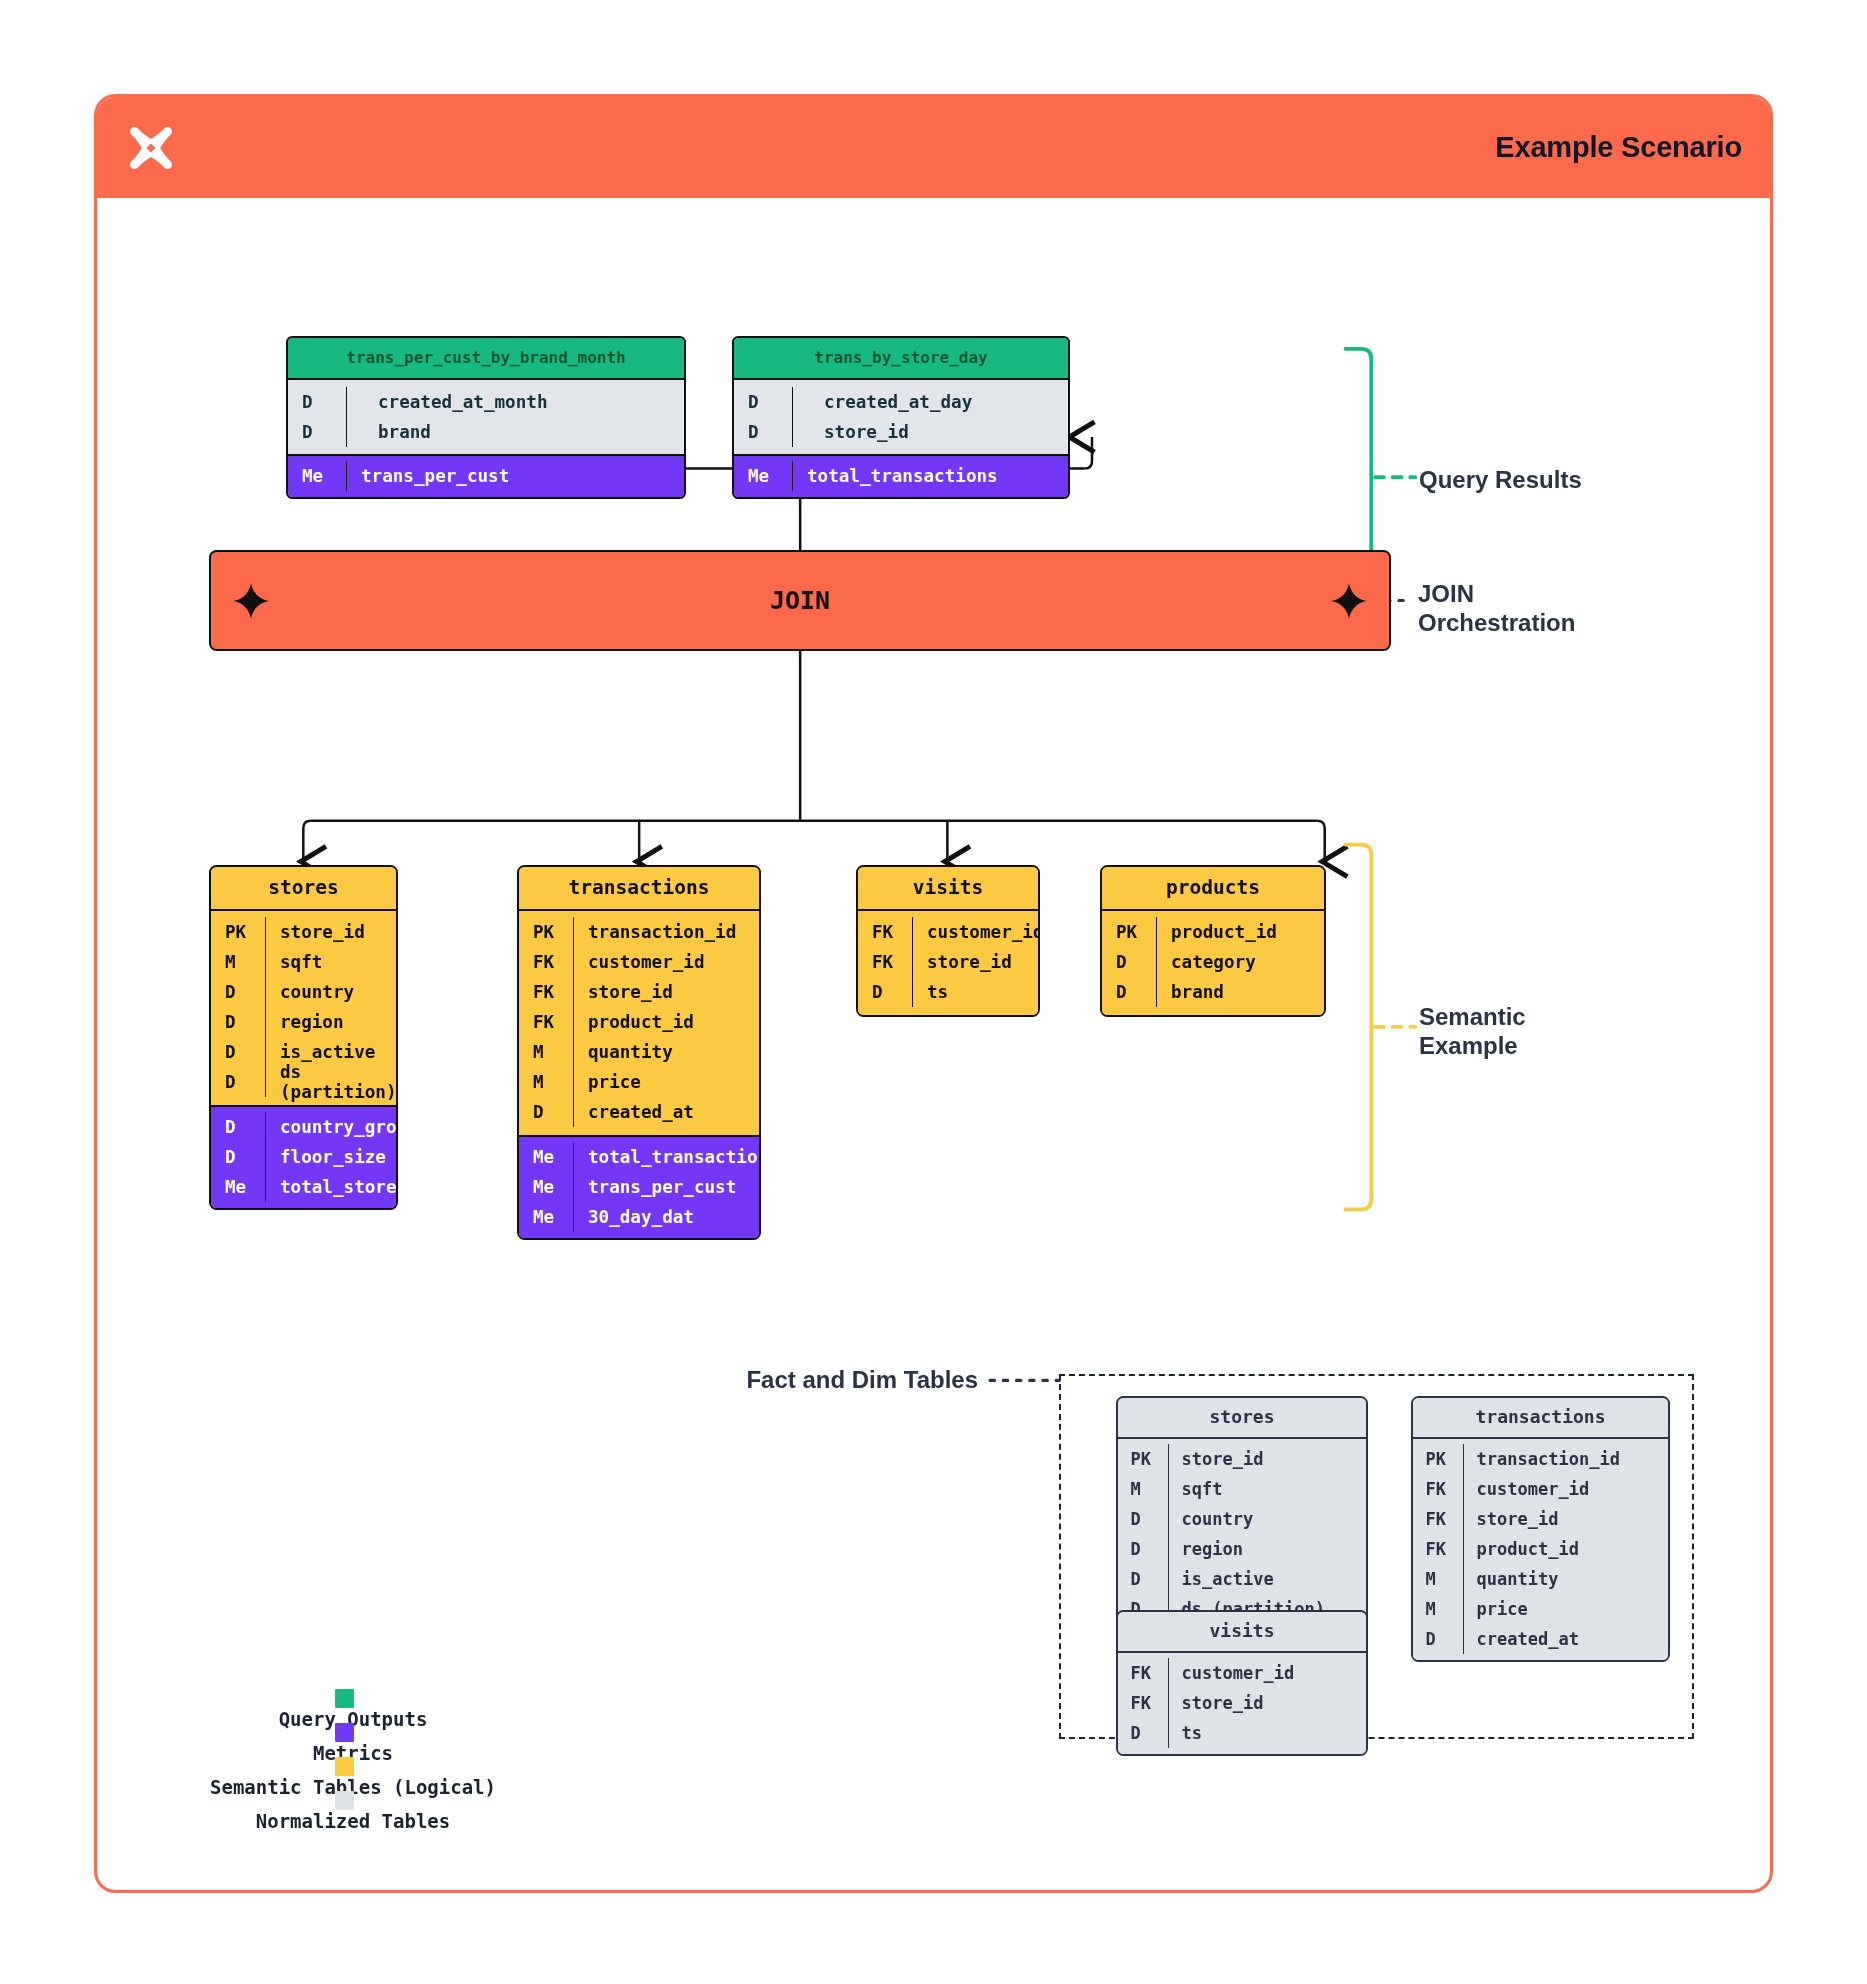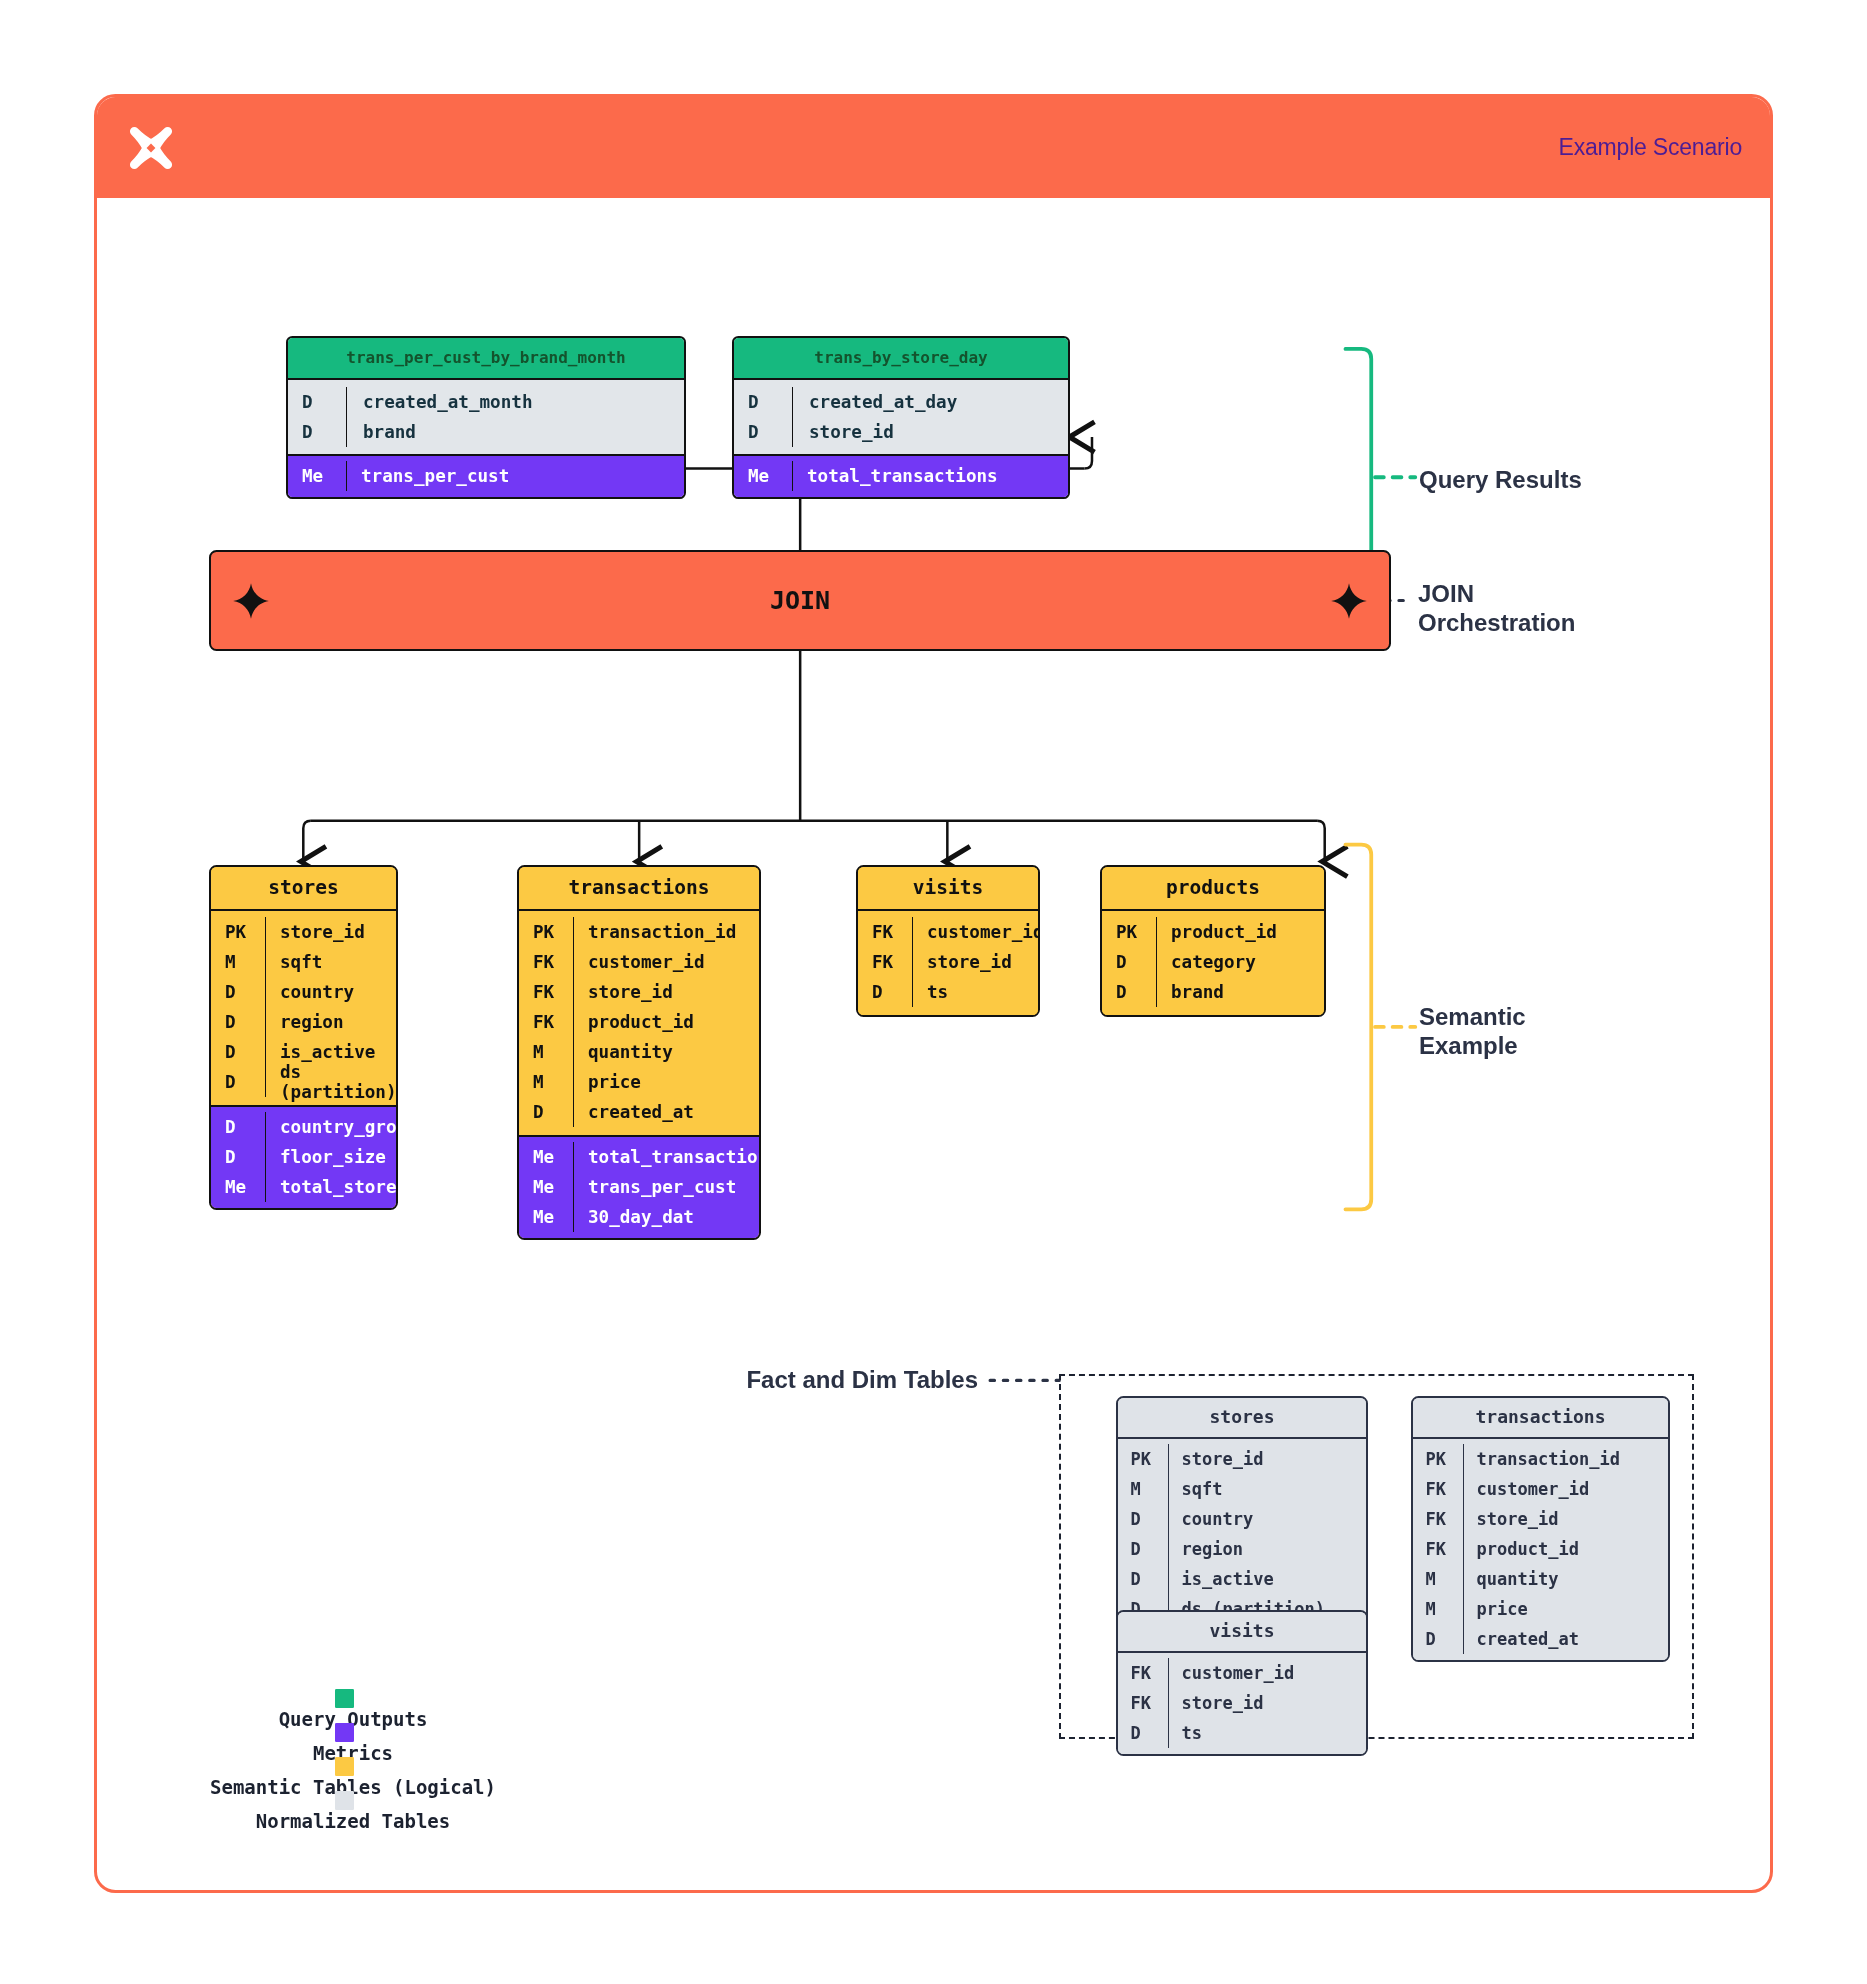--- a/index.html
+++ b/index.html
@@ -10,21 +10,21 @@
     border:3.1px solid #fc6a4b;border-radius:21.4px;background:#fff;
     box-sizing:border-box;overflow:hidden;
   }
   .header{
     position:absolute;left:0;top:0;width:100%;height:101px;background:#fc6a4b;
     display:flex;align-items:center;justify-content:space-between;
     padding:0 28px;box-sizing:border-box;
   }
   .logo{width:52px;height:52px;display:block;}
   .header-title{
-    font-size:23px;font-weight:normal;color:#4c1d95;letter-spacing:-0.2px;
+    font-size:29px;font-weight:bold;color:#0f172a;letter-spacing:-0.2px;
     font-family:"Liberation Sans",sans-serif;
   }
 
   .canvas{position:absolute;left:0;top:101px;width:100%;height:1695px;}
   svg.lines{position:absolute;left:0;top:0;width:100%;height:100%;overflow:visible;}
 
   
   .tbl{position:absolute;box-sizing:border-box;}
   .tbl .ttl{
     font-family:"DejaVu Sans Mono",monospace;font-weight:bold;
@@ -35,21 +35,21 @@
   .row .v{flex:1 1 auto;box-sizing:border-box;}
 
   
   .qt{border:2.5px solid #111;border-radius:6.3px;overflow:hidden;background:#e2e6ea;}
   .qt .ttl{background:#16b97f;color:#14532d;font-size:16px;padding:10px 12.6px 11.3px;}
   .qt .grp{border-top:2.5px solid #111;}
   .qt .grp.dim{background:#e2e6ea;color:#16323f;}
   .qt .grp.met{background:#7338f5;color:#fff;border-top:2.5px solid #111;}
   .qt .row{height:30px;font-size:17.6px;}
   .qt .row .k{width:58px;padding-left:14px;}
-  .qt .grp.dim .row .v{border-left:1.9px solid #111;padding-left:16px;height:30px;display:flex;align-items:center;}
+  .qt .grp.dim .row .v{border-left:1.9px solid #111;padding-left:31px;height:30px;display:flex;align-items:center;}
   .qt .grp.met .row .v{border-left:1.9px solid #111;padding-left:14px;height:30px;display:flex;align-items:center;}
   .qt .grp.dim{padding:6.3px 0 7.5px;}
   .qt .grp.met{padding:5px 0 6.3px;}
 
   
   .st{border:2.5px solid #111;border-radius:7.5px;overflow:hidden;background:#fcc943;}
   .st .ttl{background:#fcc943;color:#111;font-size:19.5px;padding:8.8px 10px 10px;border-bottom:2.5px solid #111;}
   .st .grp.dim{background:#fcc943;color:#111;padding:6.3px 0 7.5px;}
   .st .grp.met{background:#7338f5;color:#fff;border-top:2.5px solid #111;padding:5px 0 6.3px;}
   .st .row{height:30px;font-size:17.6px;}

